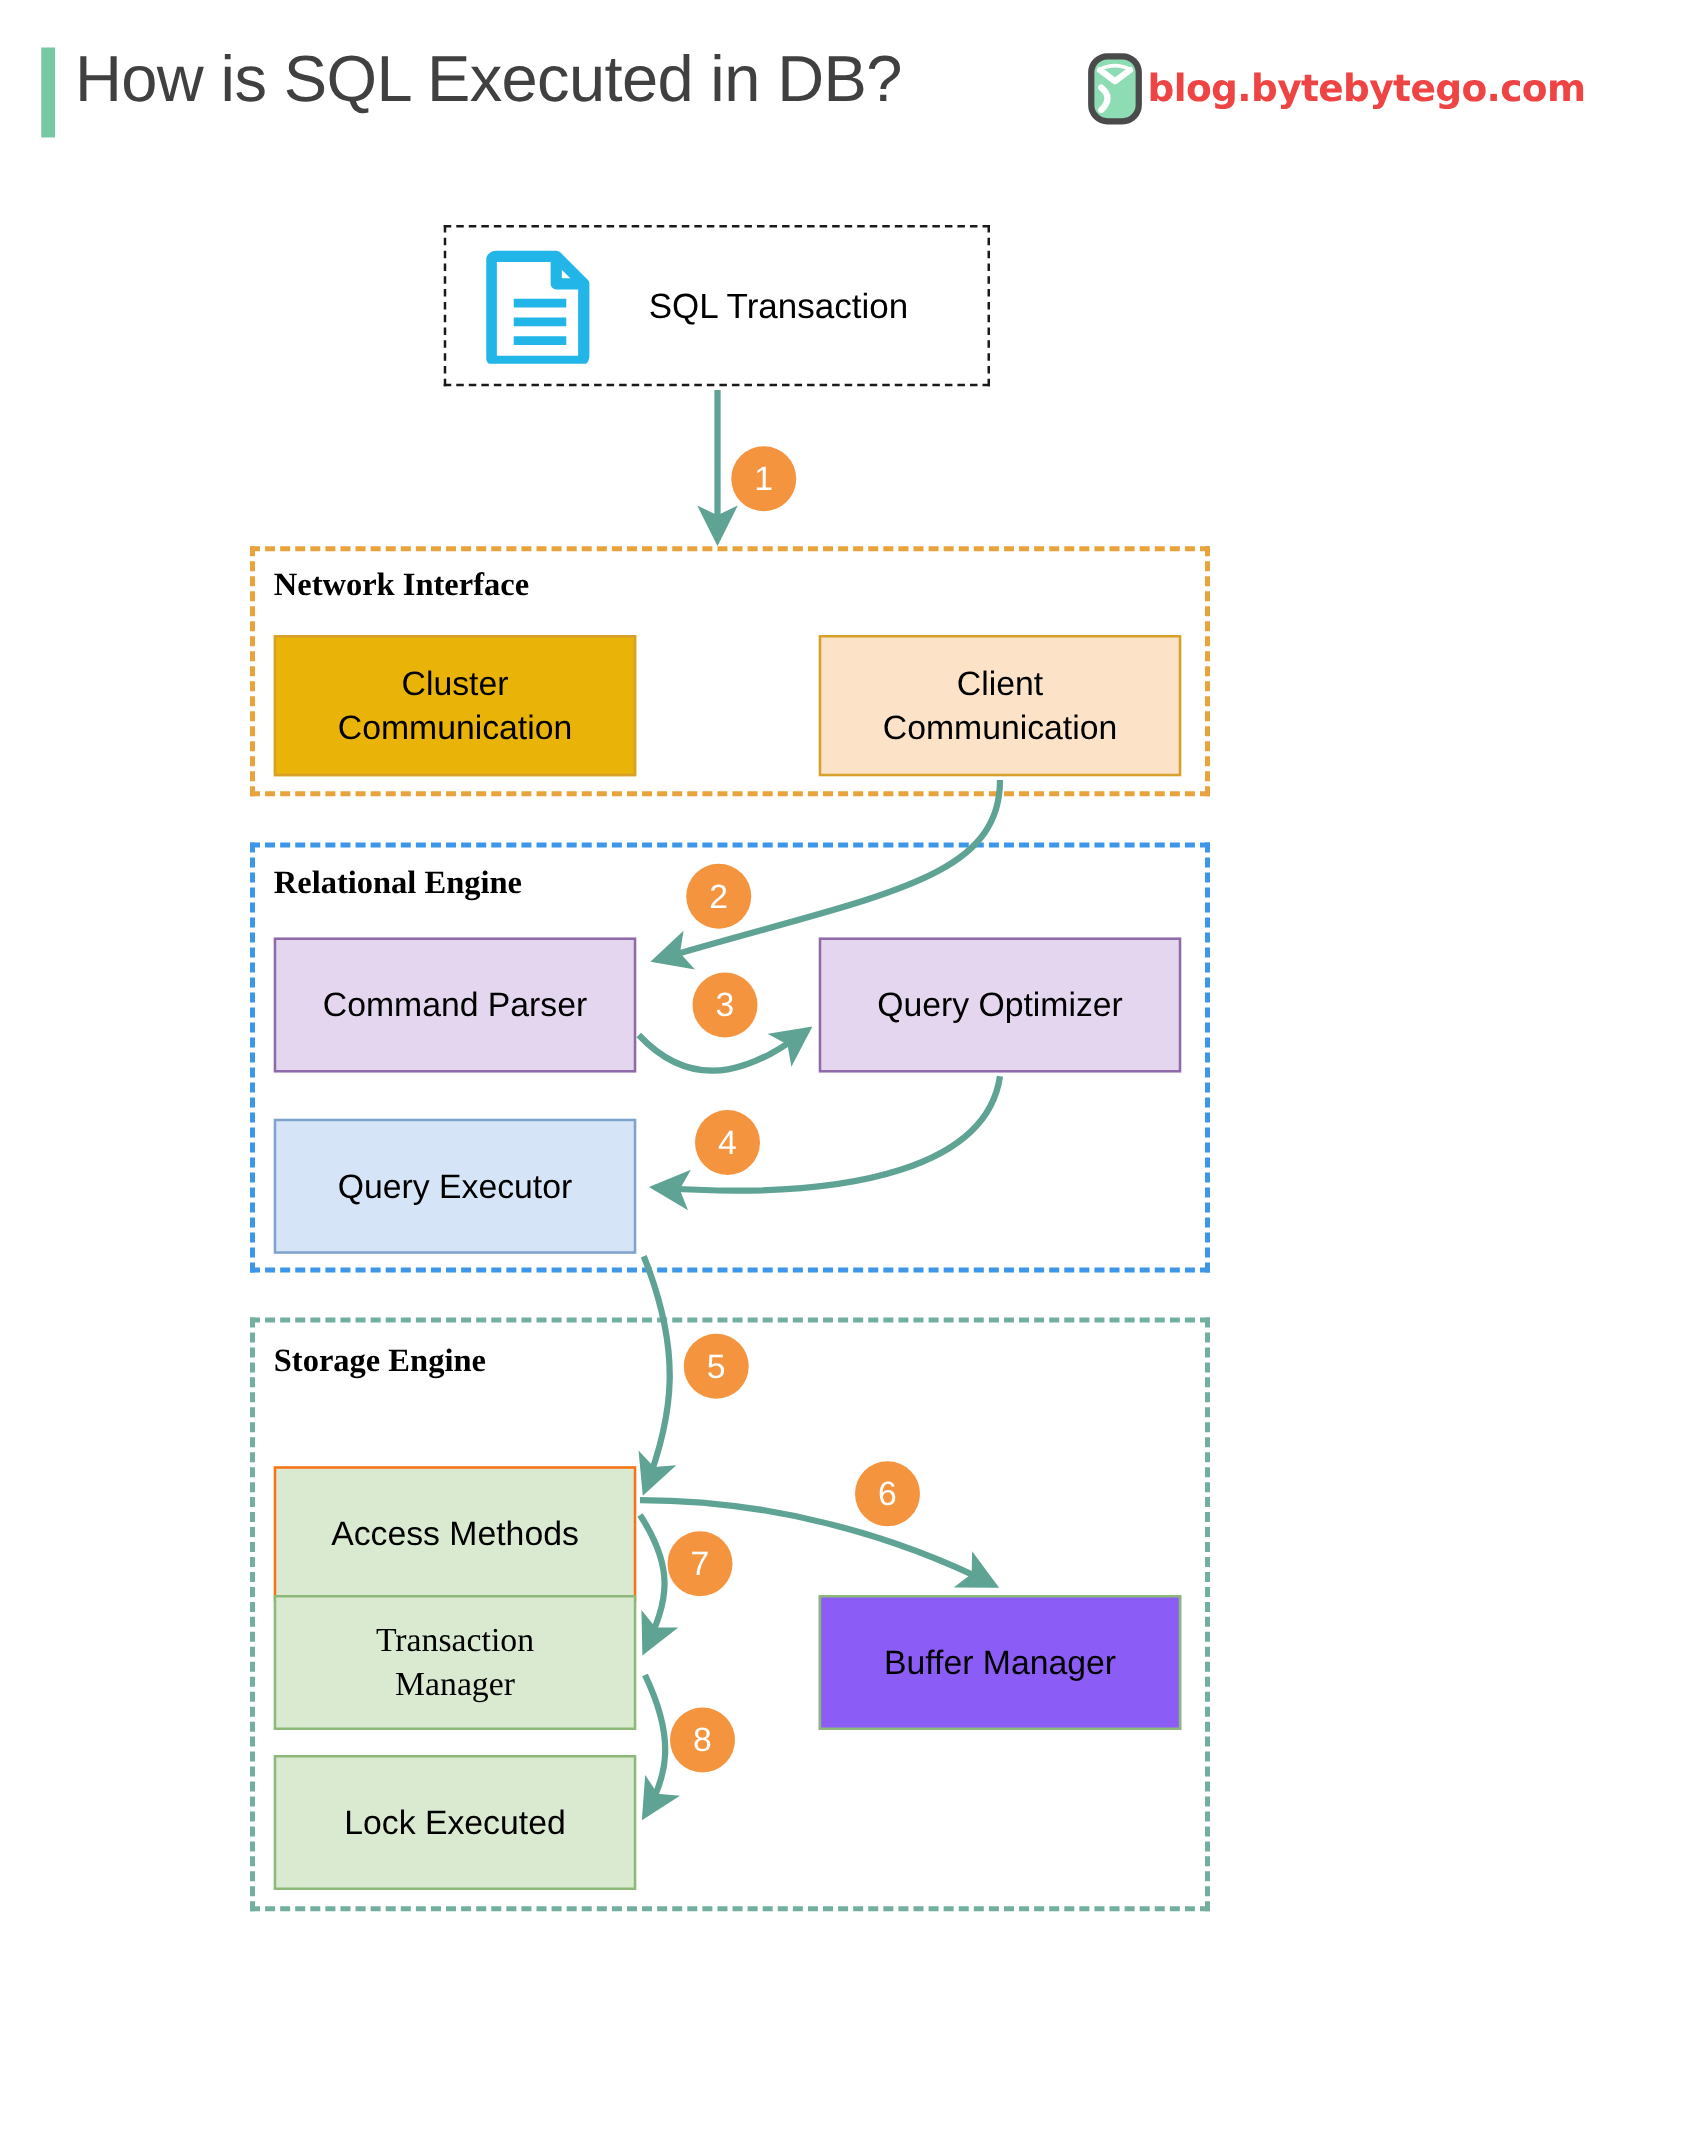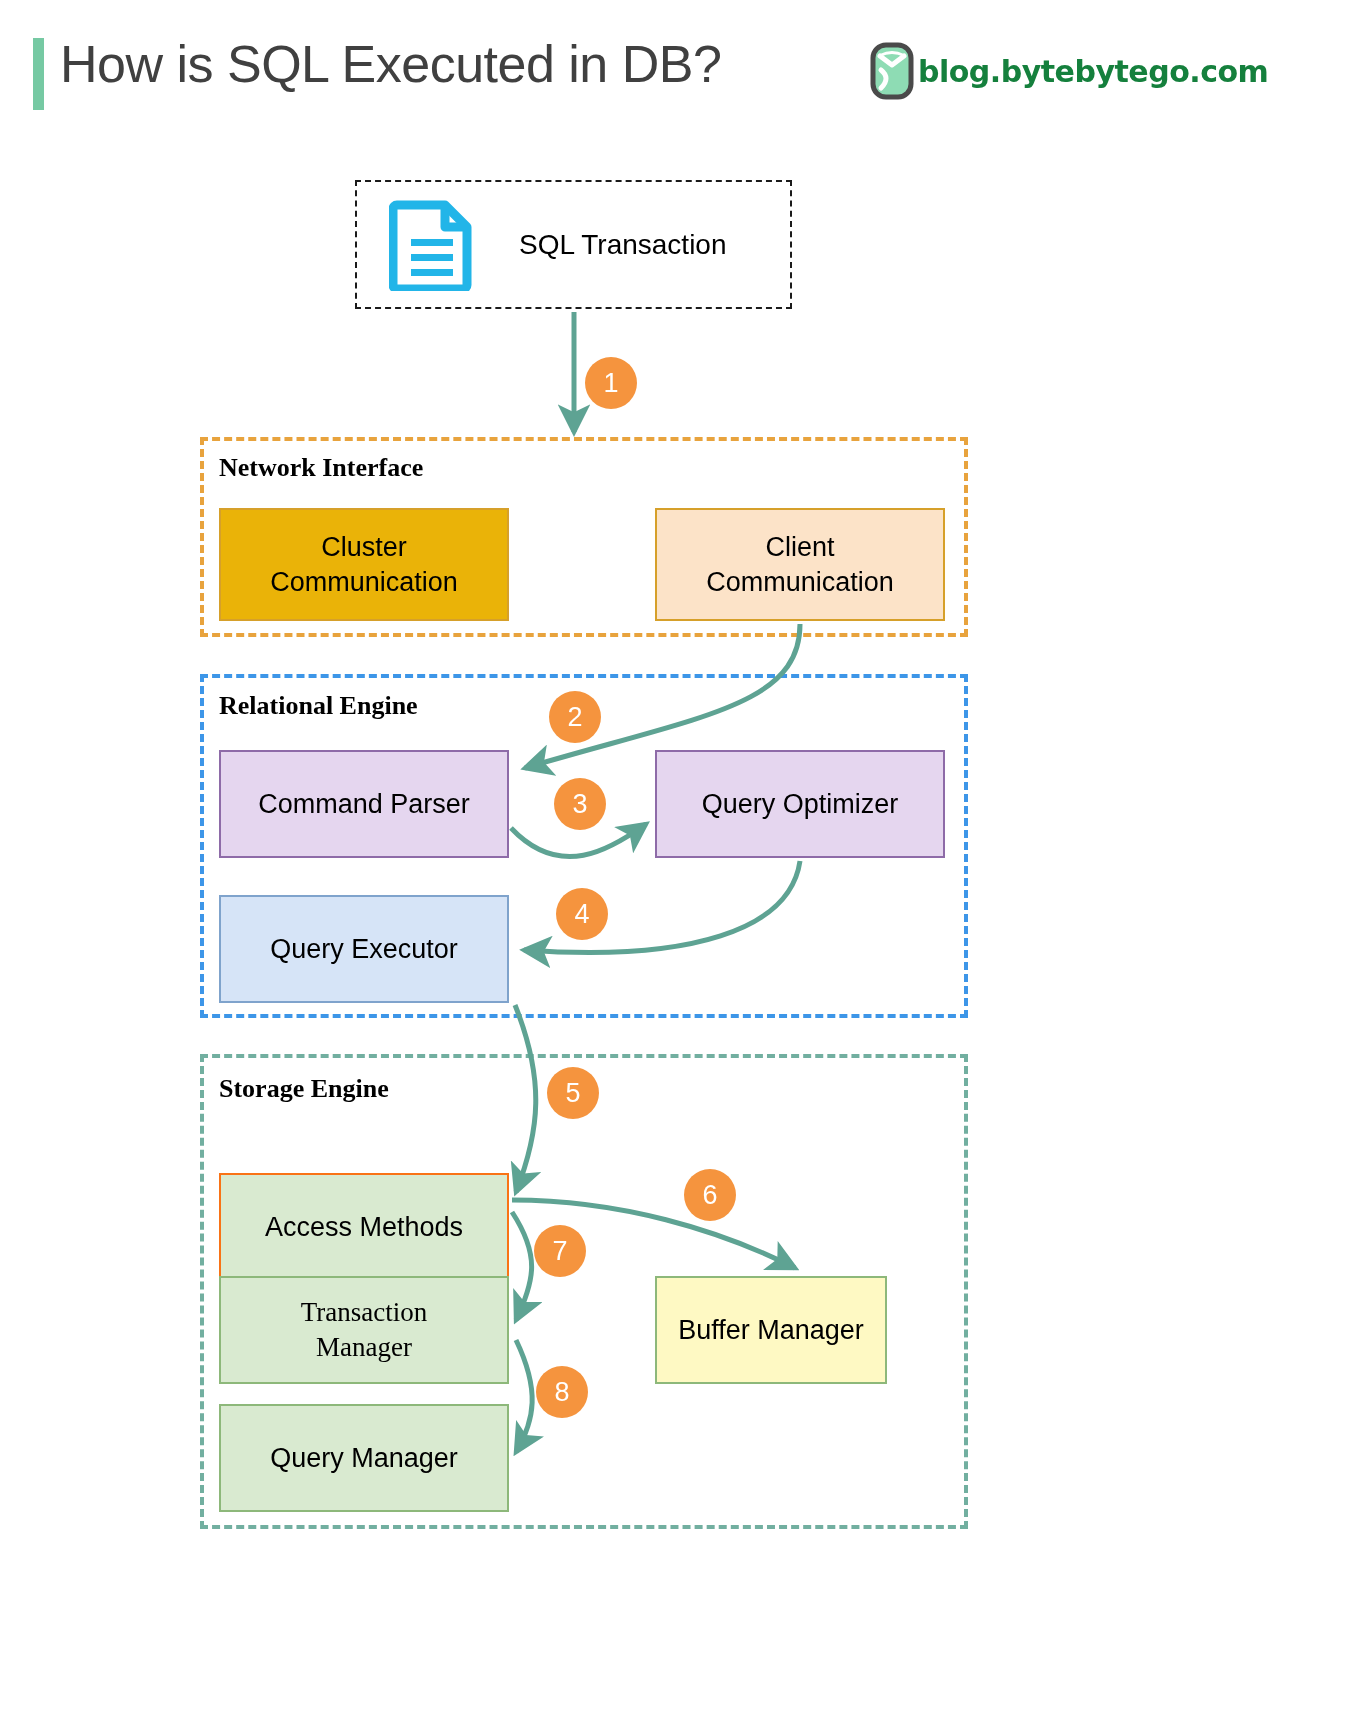--- a/index.html
+++ b/index.html
@@ -45,21 +45,21 @@
     align-items: center;
   }
   #brand-logo {
     width: 44px; height: 58px;
     flex: 0 0 auto;
   }
   #brand-text {
     margin-left: 4px;
     font-size: 30px;
     font-weight: 700;
-    color: #15803d;
+    color: #ef4444;
     font-family: "DejaVu Sans", sans-serif;
     letter-spacing: -0.5px;
     white-space: nowrap;
   }
 
   
   .group-box {
     position: absolute;
     box-sizing: border-box;
     background: transparent;
@@ -191,24 +191,24 @@
 <div class="node" style="left:219px; top:1152px; width:290px; height:108px; background:#D9EAD0; border:2px solid #f97316;margin-top:21px;">
   <span>Access Methods</span>
 </div>
 
 <div class="node" style="left:219px; top:1276px; width:290px; height:108px; background:#D9EAD0; border:2px solid #8DB87A; flex-direction:column;font-family:Liberation Serif, serif;">
   <span>Transaction</span>
   <span>Manager</span>
 </div>
 
 <div class="node" style="left:219px; top:1404px; width:290px; height:108px; background:#D9EAD0; border:2px solid #8DB87A;">
-  <span>Query Manager</span>
-</div>
-
-<div class="node" style="left:655px; top:1276px; width:232px; height:108px; background:#fef9c3; border:2px solid #8DB87A;">
+  <span>Lock Executed</span>
+</div>
+
+<div class="node" style="left:655px; top:1276px; width:290px; height:108px; background:#8b5cf6; border:2px solid #8DB87A;">
   <span>Buffer Manager</span>
 </div>
 
 <svg id="arrow-layer" viewBox="0 0 1358 1722">
   <defs>
     <marker id="ah" viewBox="0 0 10 10" refX="8.5" refY="5" markerWidth="6.5" markerHeight="6.5" orient="auto-start-reverse">
       <path d="M 0 0 L 10 5 L 0 10 L 2.4 5 z" fill="#5EA393"></path>
     </marker>
   </defs>
   <g fill="none" stroke="#5EA393" stroke-width="5" marker-end="url(#ah)">

